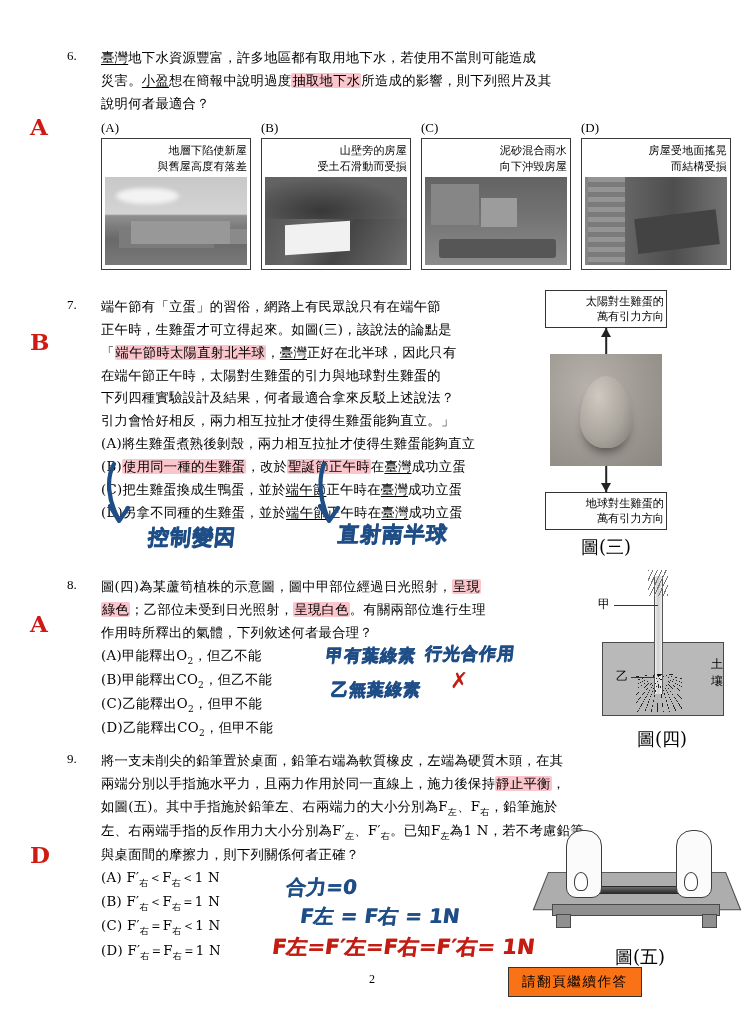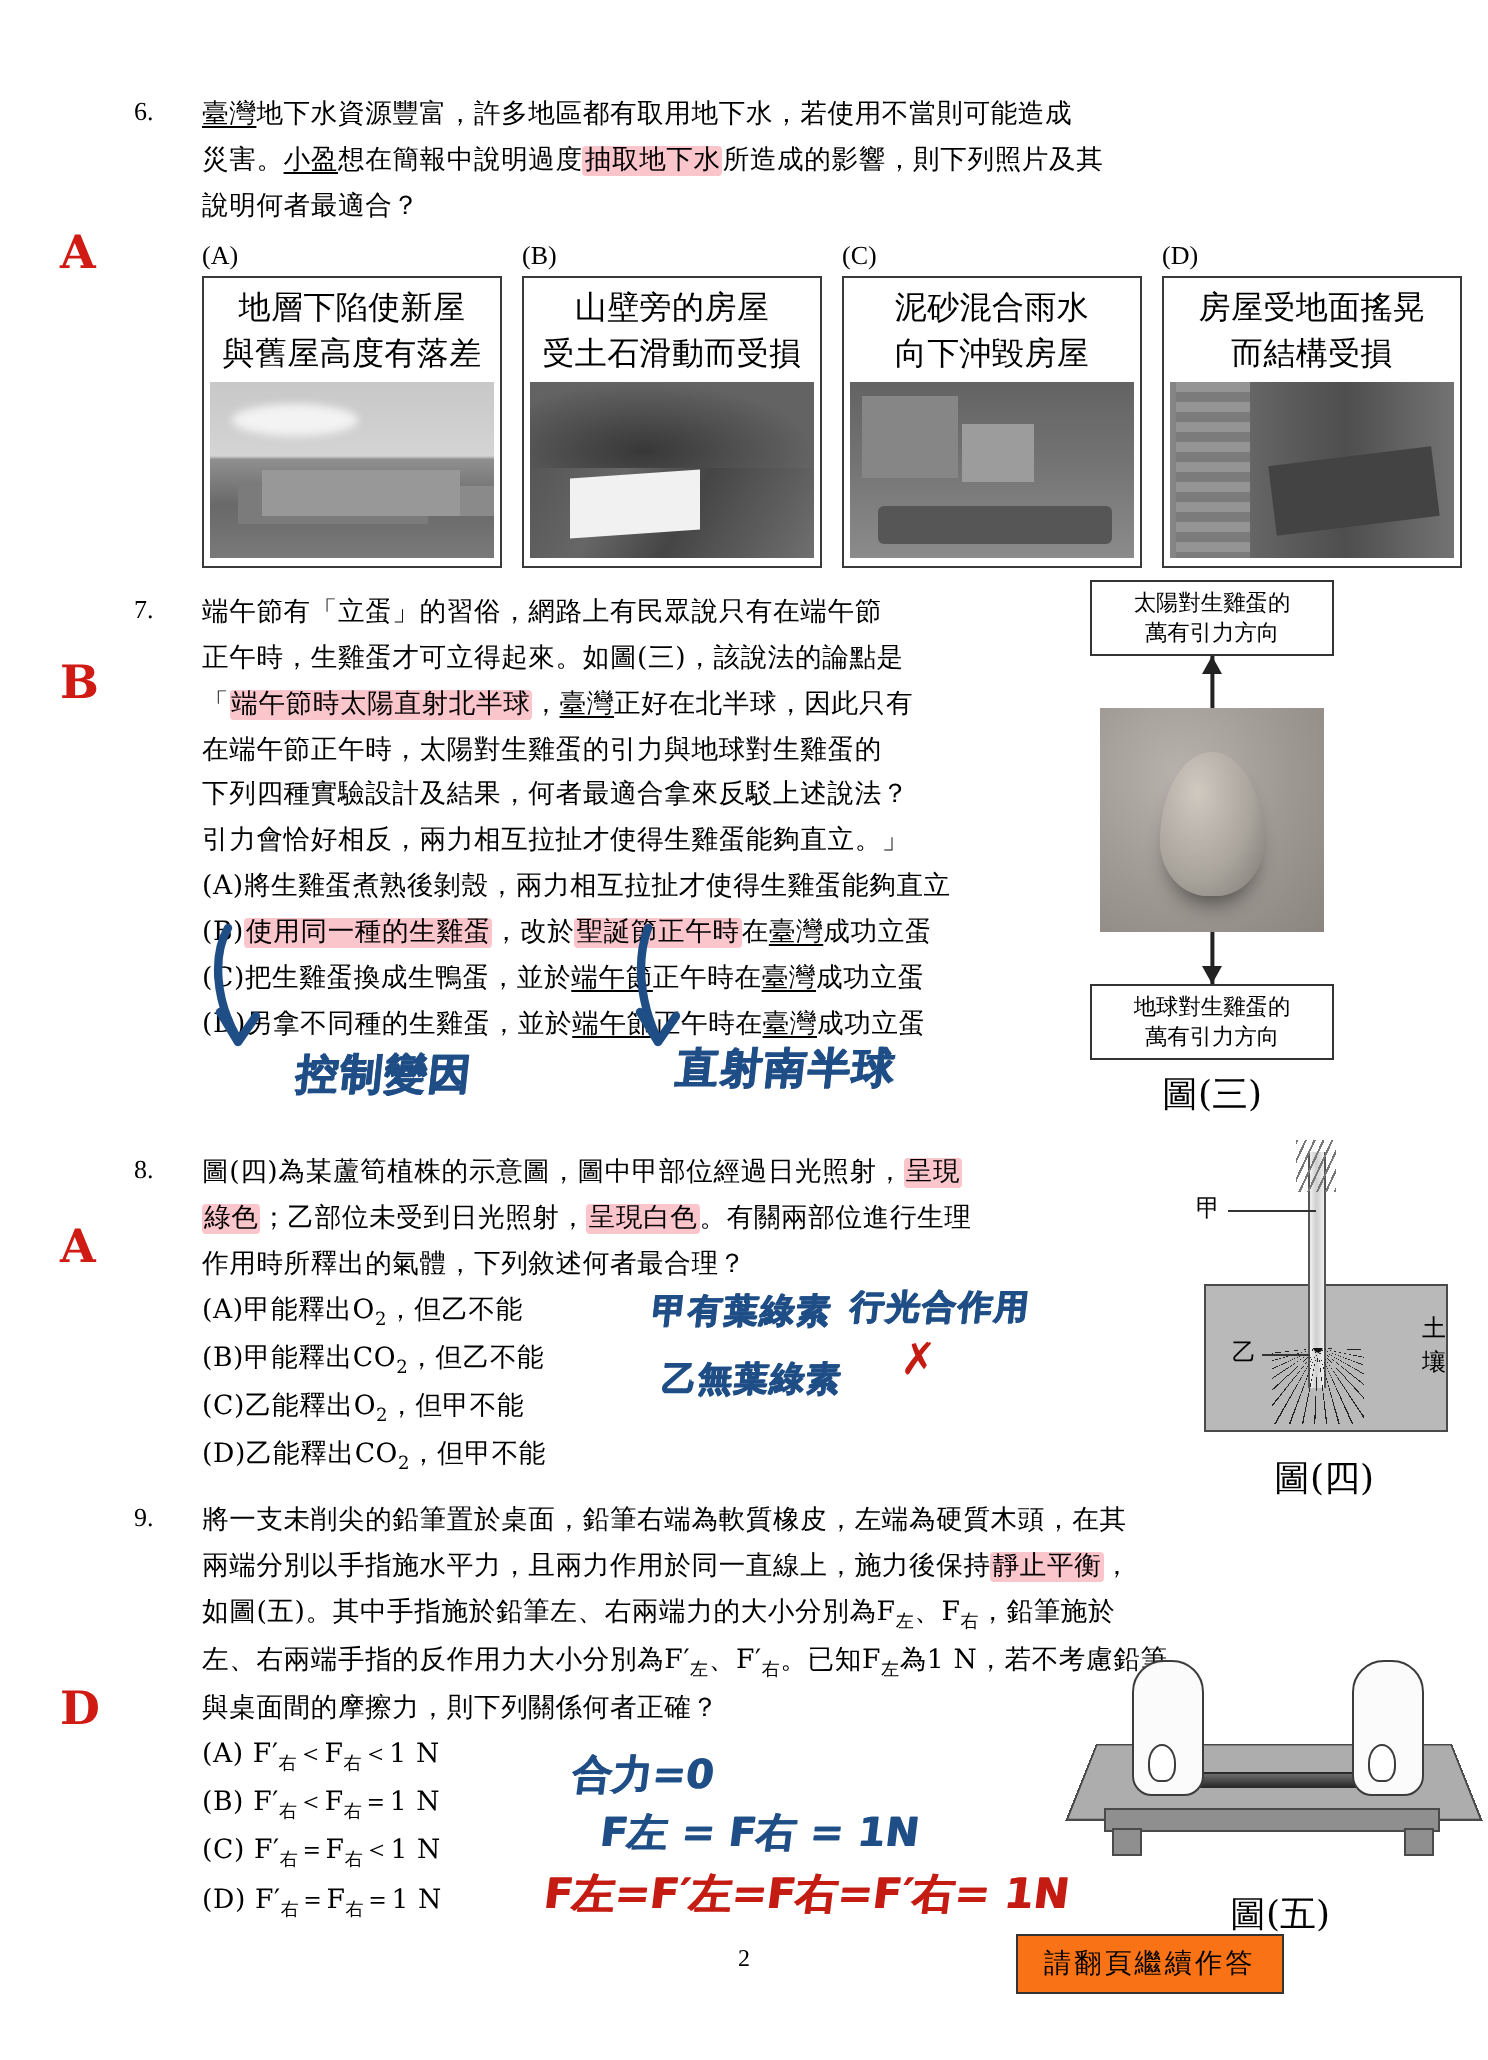--- a/index.html
+++ b/index.html
@@ -71,23 +71,23 @@
     gap: 10px;
   }
   .card-col { width: 150px; }
   .card-letter { font-size: 13px; font-family: "Liberation Serif", serif; margin-bottom: 2px; }
   .card {
     border: 1px solid #3a3a3a;
     padding: 4px 3px 4px 3px;
     background: #fff;
   }
   .card-cap {
-    font-size: 16px;
+    font-size: 11px;
     line-height: 1.42;
-    text-align: center;
+    text-align: right;
     letter-spacing: 0.2px;
     white-space: nowrap;
   }
   .photo {
     margin-top: 3px;
     height: 88px;
     width: 100%;
     position: relative;
     overflow: hidden;
     filter: grayscale(1) contrast(1.05);
@@ -132,21 +132,21 @@
     content: ""; position: absolute; left: 36%; top: 42%; width: 58%; height: 40%;
     background: #4c453d; transform: rotate(-7deg);
   }
 
   
   .fig3 { position: absolute; left: 545px; top: 290px; width: 122px; }
   .fig-cap-box {
     border: 1px solid #333;
     font-size: 11.2px;
     line-height: 1.35;
-    text-align: center;
+    text-align: right;
     padding: 3px 2px;
     white-space: nowrap;
     background: #fff;
   }
   .arrow-up, .arrow-dn {
     height: 26px; position: relative;
   }
   .arrow-up::before, .arrow-dn::before {
     content: ""; position: absolute; left: 50%; top: 0; width: 1.6px; height: 100%;
     background: #222; transform: translateX(-50%);

